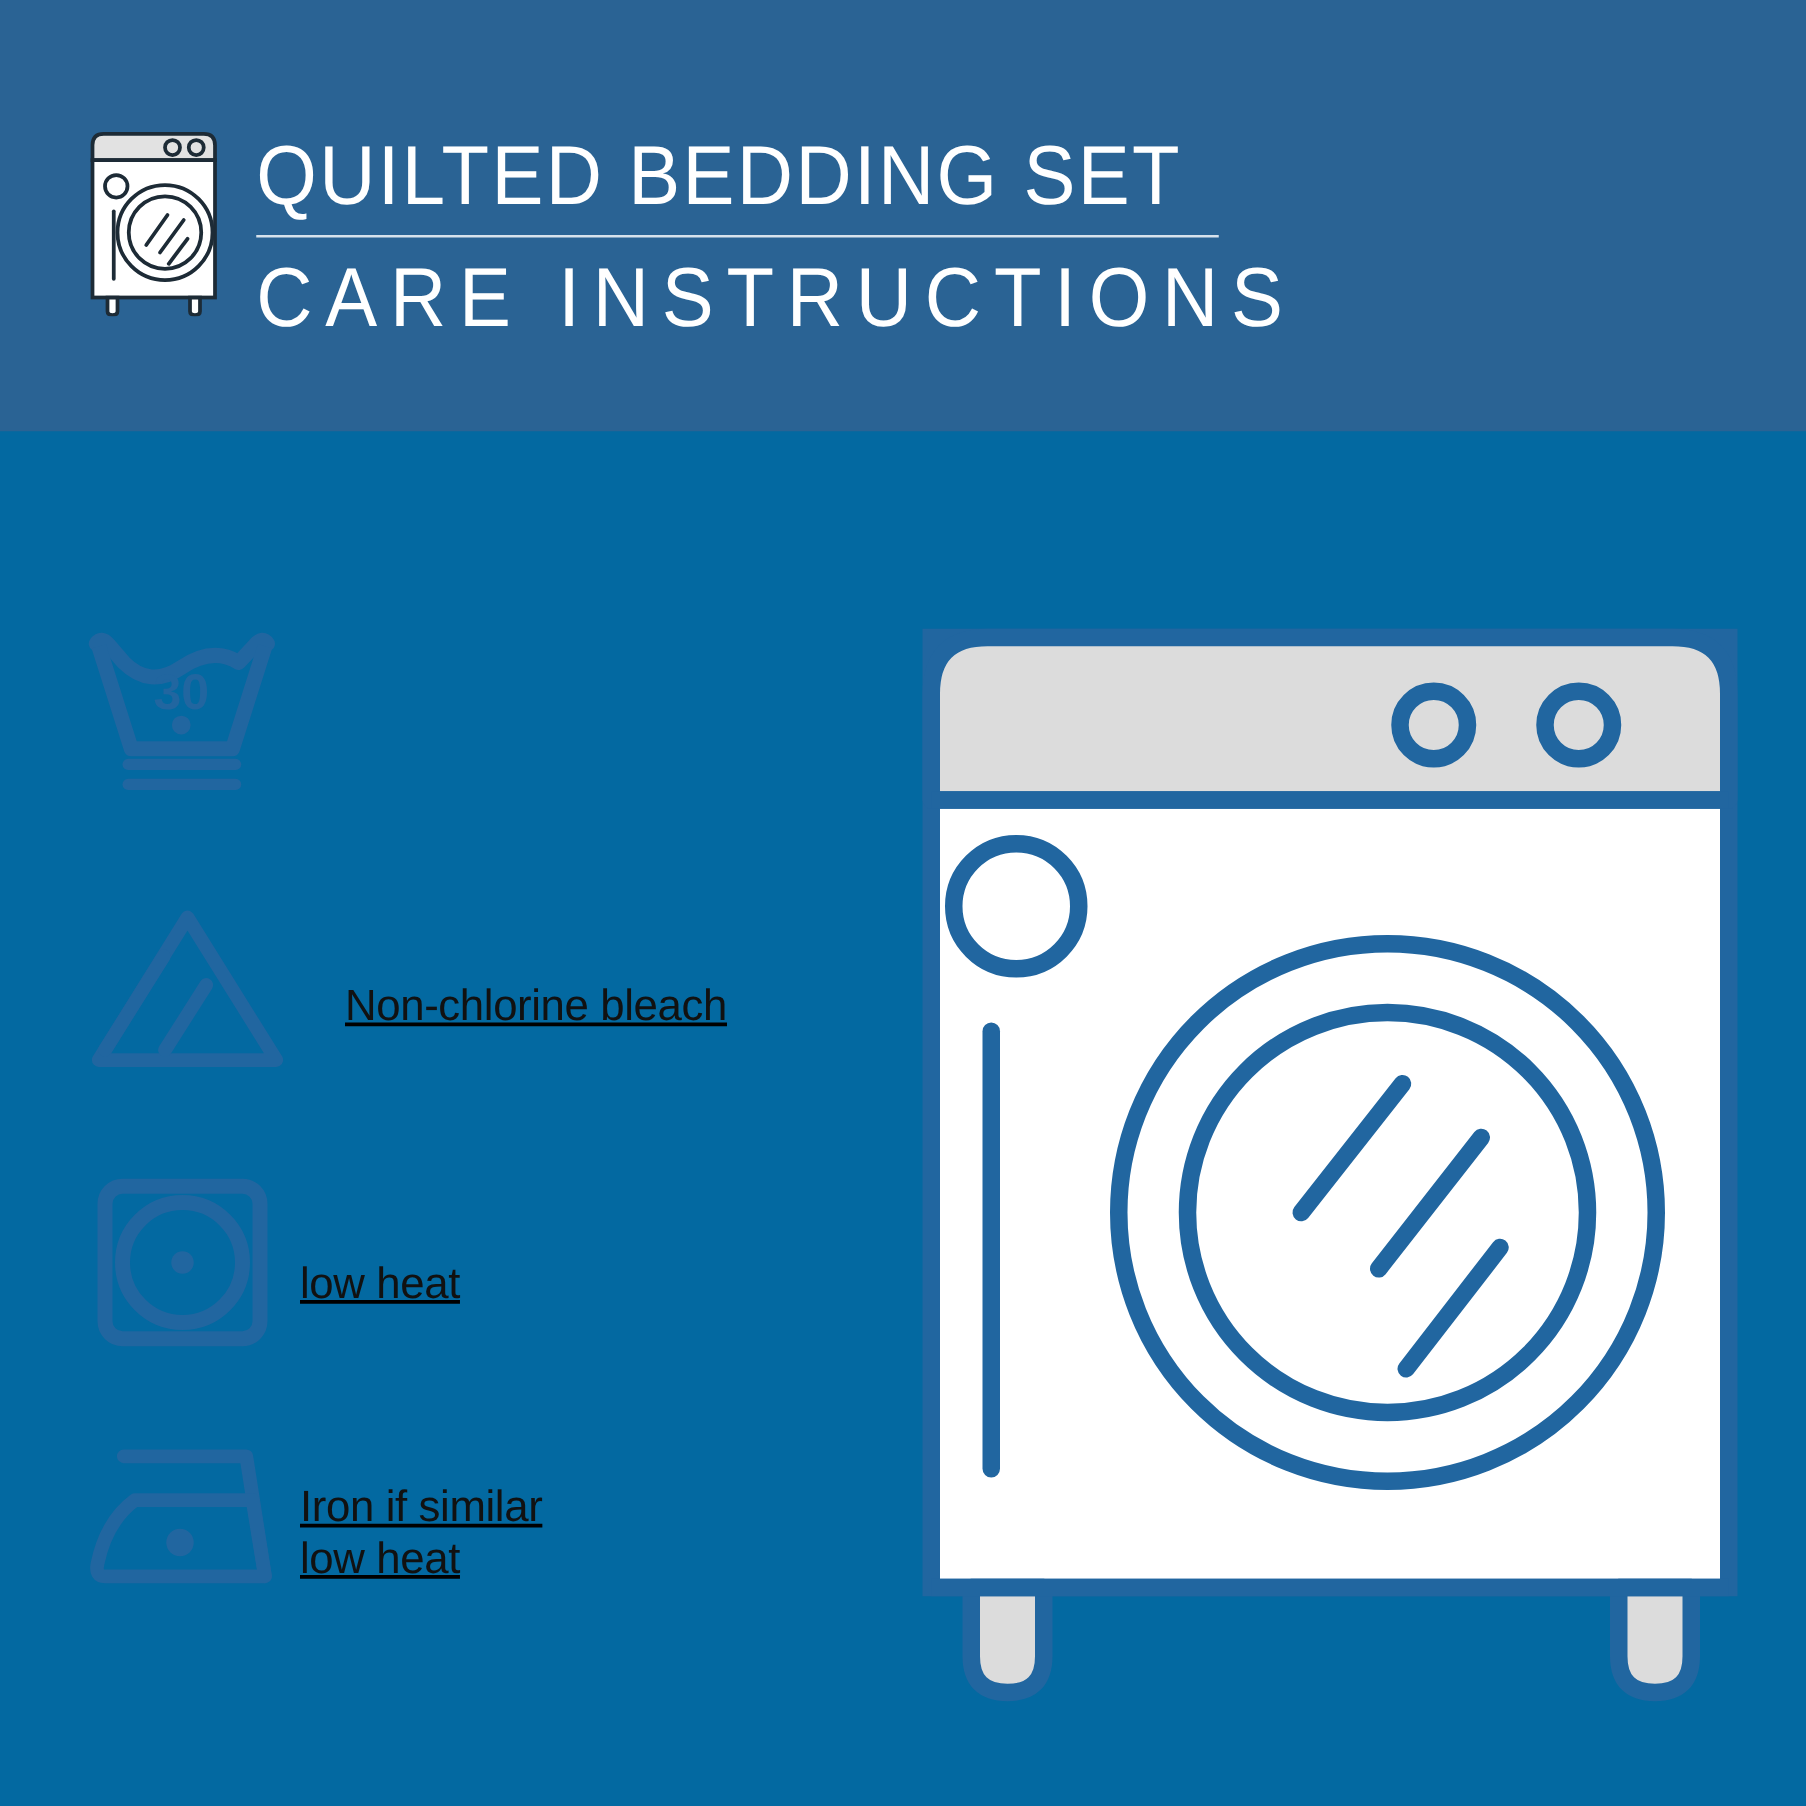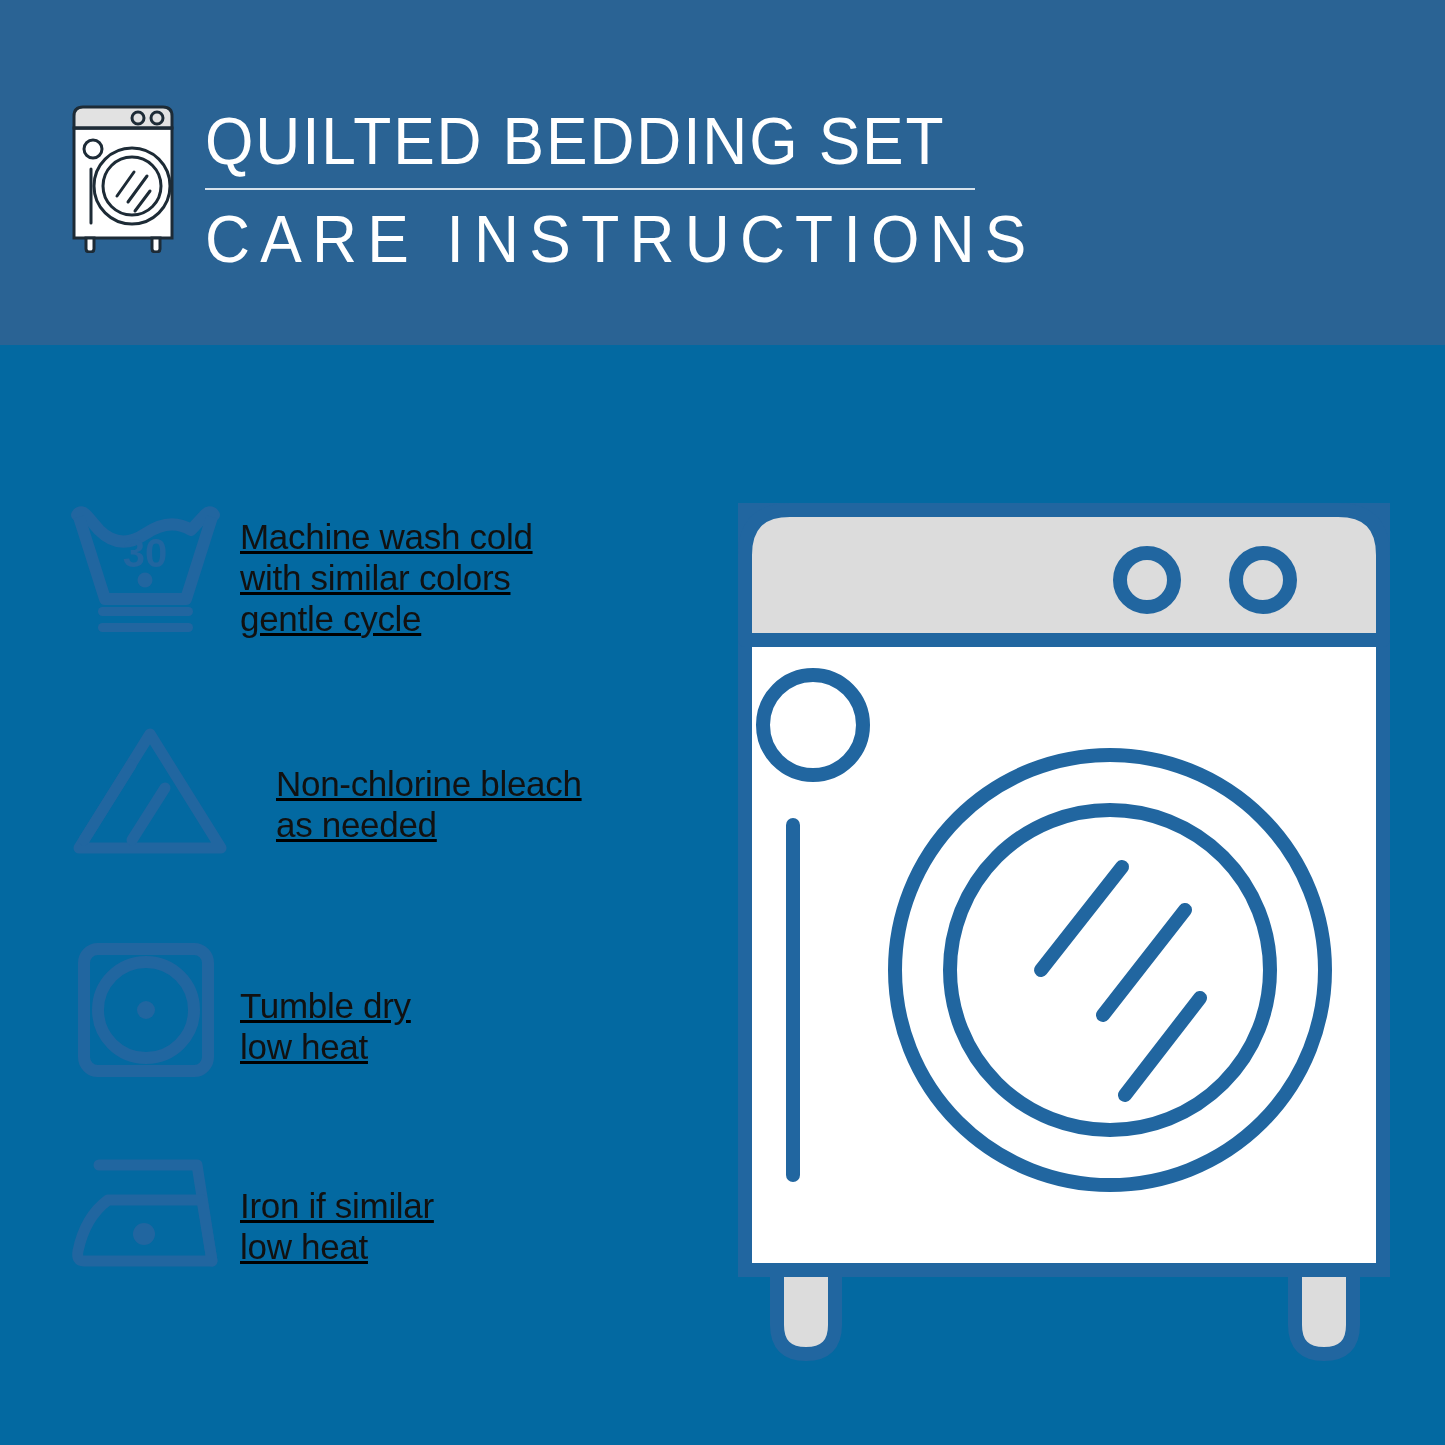--- a/index.html
+++ b/index.html
@@ -178,53 +178,46 @@
           <path d="M14 22 L40 104 L121 104 L147 22" fill="none" stroke="#2166A0" stroke-width="12" stroke-linejoin="round"></path>
 
           <rect x="33" y="112" width="95" height="9" rx="4.5" fill="#2166A0"></rect>
           <rect x="33" y="128" width="95" height="9" rx="4.5" fill="#2166A0"></rect>
 
           <text x="80" y="72" font-family="Liberation Sans, sans-serif" font-size="40" font-weight="bold" fill="#2166A0" text-anchor="middle">30</text>
 
           <circle cx="80" cy="85" r="7.5" fill="#2166A0"></circle>
         </svg>
       </div>
-      <div class="care-label">
-        <span class="ln">Machine wash cold</span>
-        <span class="ln">with similar colors</span>
-        <span class="ln">gentle cycle</span>
-      </div>
     </div>
 
     <div class="care-row r1">
       <div class="care-symbol">
         <svg viewBox="0 0 170 140" width="170" height="140">
 
           <path d="M85 14 L156 128 L14 128 Z" fill="none" stroke="#2166A0" stroke-width="11" stroke-linejoin="round"></path>
 
           <line x1="66" y1="45" x2="19" y2="120" stroke="#2166A0" stroke-width="11" stroke-linecap="round"></line>
           <line x1="100" y1="68" x2="67" y2="120" stroke="#2166A0" stroke-width="11" stroke-linecap="round"></line>
         </svg>
       </div>
       <div class="care-label">
         <span class="ln">Non-chlorine bleach</span>
-        <span class="ln">as needed</span>
       </div>
     </div>
 
     <div class="care-row r2">
       <div class="care-symbol">
         <svg viewBox="0 0 170 150" width="170" height="150">
           <rect x="19" y="14" width="124" height="122" rx="14" ry="14" fill="none" stroke="#2166A0" stroke-width="12"></rect>
           <circle cx="81" cy="75" r="48" fill="none" stroke="#2166A0" stroke-width="12"></circle>
           <circle cx="81" cy="75" r="9" fill="#2166A0"></circle>
         </svg>
       </div>
       <div class="care-label">
-        <span class="ln">Tumble dry</span>
         <span class="ln">low heat</span>
       </div>
     </div>
 
     <div class="care-row r3">
       <div class="care-symbol">
         <svg viewBox="0 0 170 140" width="170" height="140">
 
           <path d="M34 20 L132 20 L147 116" fill="none" stroke="#2166A0" stroke-width="11" stroke-linecap="round" stroke-linejoin="round"></path>
 

